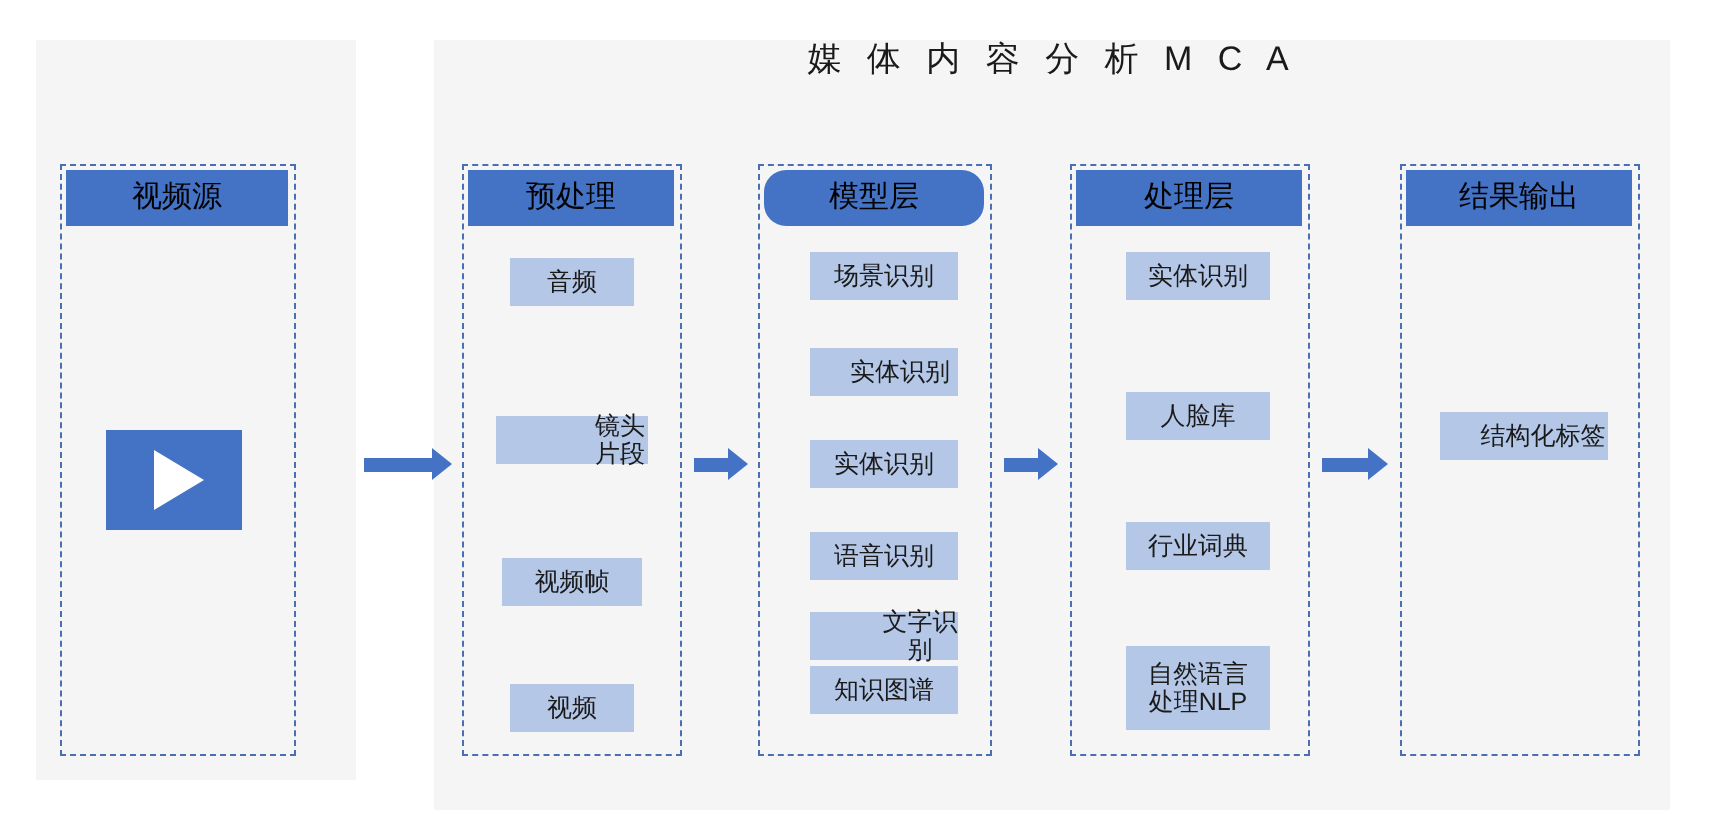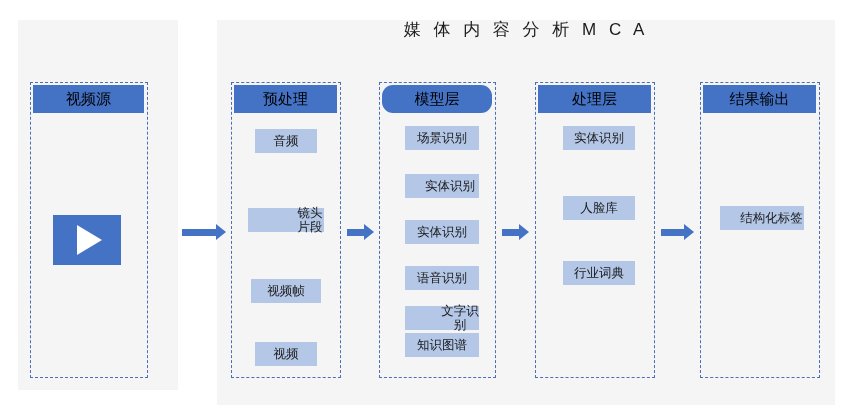--- a/index.html
+++ b/index.html
@@ -151,20 +151,22 @@
     <div class="item" style="left:25px; top:183px; width:74px; height:24px;">语音识别</div>
     <div class="item" style="left:25px; top:223px; width:74px; height:24px;padding-left:36px;">文字识别</div>
     <div class="item" style="left:25px; top:250px; width:74px; height:24px;">知识图谱</div>
   </div>
 
   <div class="stage" id="stage-3" style="left:535px; top:82px; width:120px; height:296px;text-decoration:underline;">
     <div class="stage-header" style="width:113px;">处理层</div>
     <div class="item" style="left:27px; top:43px; width:72px; height:24px;">实体识别</div>
     <div class="item" style="left:27px; top:113px; width:72px; height:24px;">人脸库</div>
     <div class="item" style="left:27px; top:178px; width:72px; height:24px;">行业词典</div>
+    <div class="item" style="left:27px; top:240px; width:72px; height:42px;">自然语言
+处理NLP</div>
   </div>
 
   <div class="stage" id="stage-4" style="left:700px; top:82px; width:120px; height:296px;">
     <div class="stage-header" style="width:113px;">结果输出</div>
     <div class="item" style="left:19px; top:123px; width:84px; height:24px;padding-left:19px;">结构化标签</div>
   </div>
 
   <div class="arrow" style="left:182px; top:222px; width:44px;">
     <div class="shaft" style="width:34px;"></div>
     <div class="head" style="left:34px;"></div>

